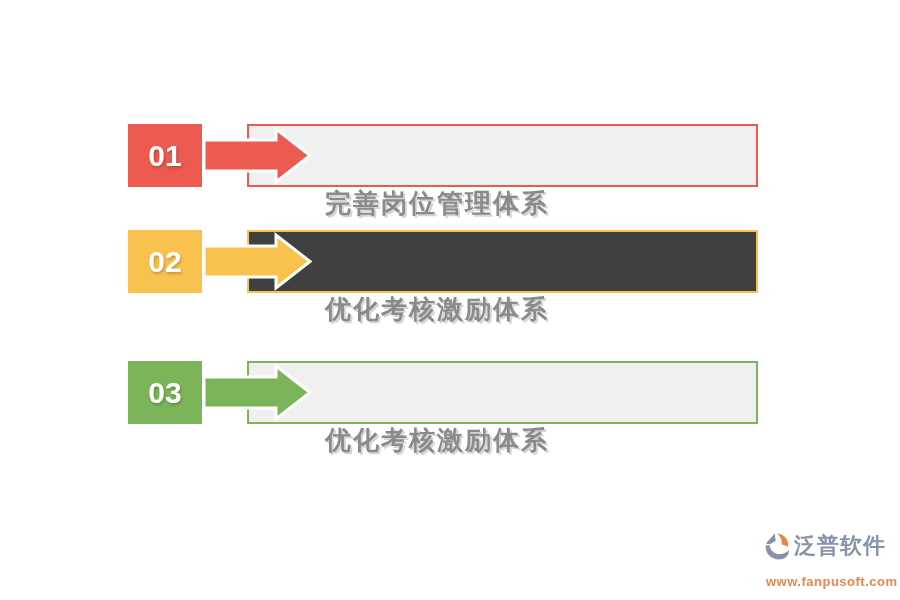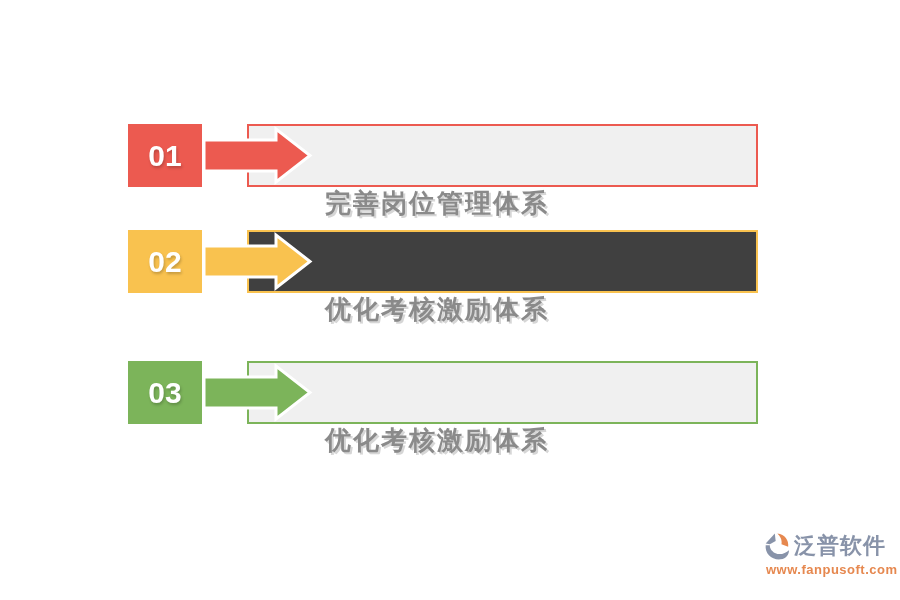--- a/index.html
+++ b/index.html
@@ -56,21 +56,21 @@
   .footer-logo .toprow { display: flex; align-items: center; }
   .footer-logo .mark { width: 30px; height: 32px; flex: 0 0 30px; }
   .footer-logo .brand {
     font-size: 22px; font-weight: bold;
     letter-spacing: 1px; line-height: 28px;
     white-space: nowrap;
   }
   .footer-logo .url {
     font-size: 13px; font-weight: bold;
     letter-spacing: 0.5px;
-    margin-top: 0px; padding-left: 2px;
+    margin-top: 12px; padding-left: 2px;
     white-space: nowrap;
   }
 </style>
 </head>
 <body>
 
 <div class="canvas">
 
   <div class="row r0">
     <div class="numbox" style="background-color: rgb(236, 90, 80);">01</div>

